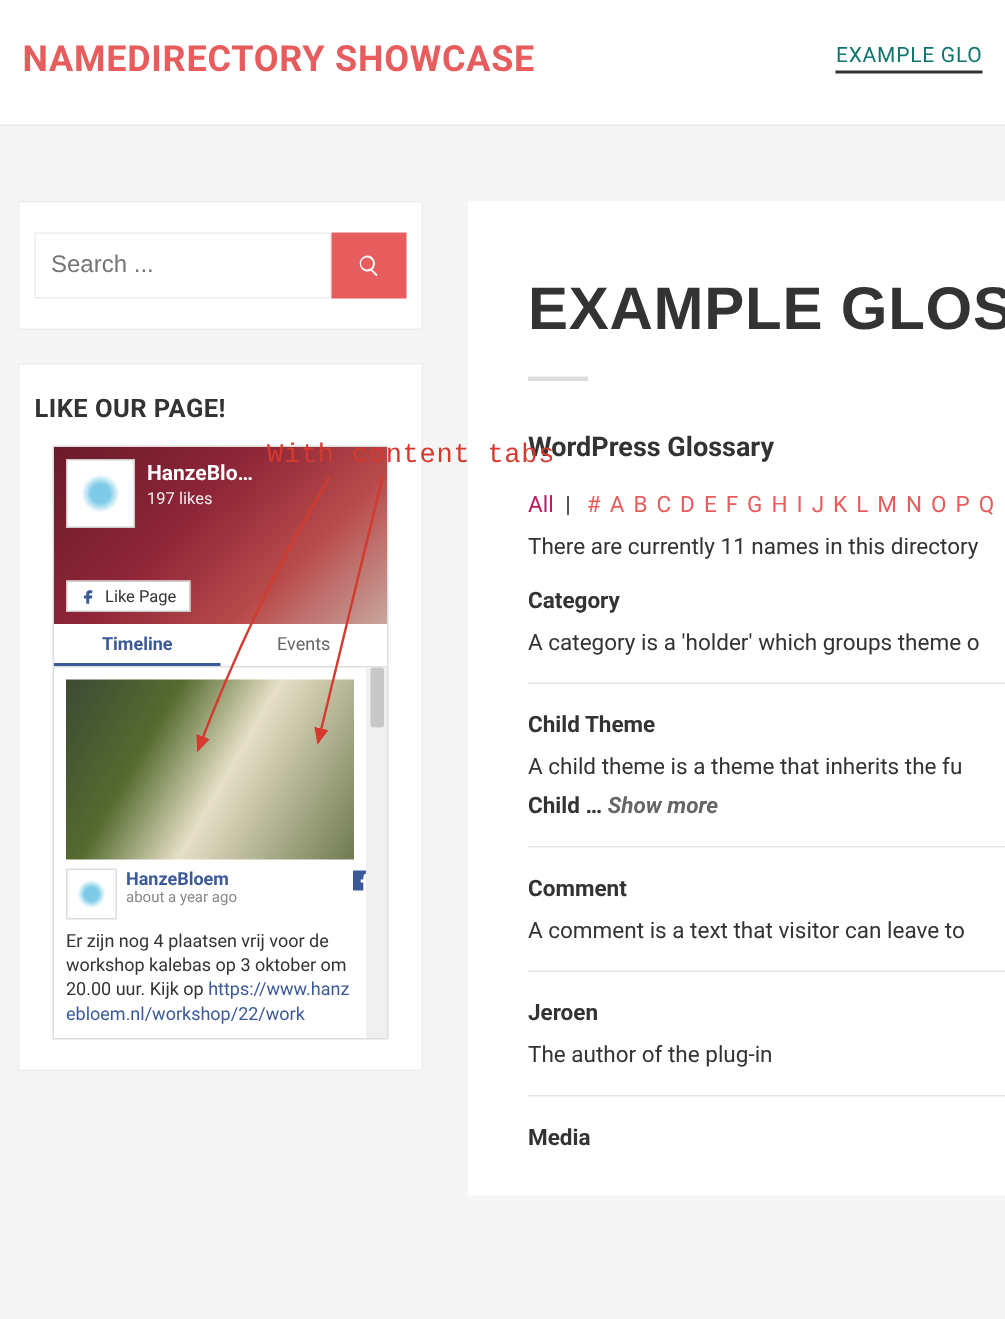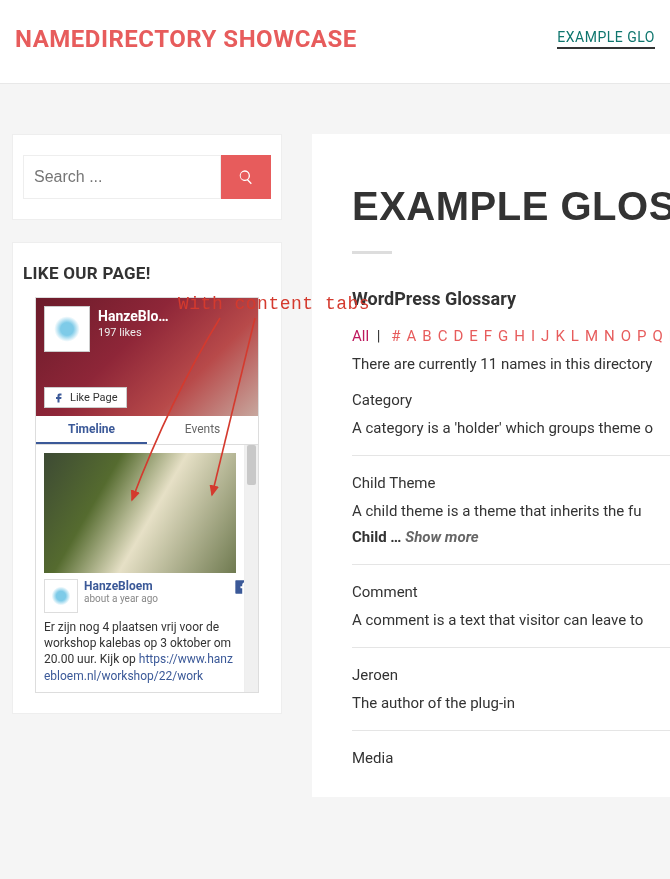--- a/index.html
+++ b/index.html
@@ -141,21 +141,21 @@
     white-space:nowrap;
   }
   .title-rule{border:none;border-top:3px solid #ddd;width:40px;margin:22px 0 34px 0;}
   .gloss-head{font-weight:700;font-size:18px;margin-bottom:18px;}
   .alpha-row{margin-bottom:10px;white-space:nowrap;font-size:15px;}
   .alpha-row a{color:#be185d;text-decoration:none;cursor:pointer;}
   .alpha-row .sep{color:#333;margin:0 4px;}
   .alpha-row span.letter{color:#e75c5c;margin:0 3px;cursor:pointer;}
   .count-line{font-size:15px;color:#333;margin-bottom:18px;white-space:nowrap;}
   .entry{border-bottom:1px solid #e5e5e5;padding:0 0 18px 0;margin-bottom:18px;}
-  .entry h4{font-size:15px;font-weight:400;margin-bottom:10px;}
+  .entry h4{font-size:15px;font-weight:700;margin-bottom:10px;}
   .entry p{font-size:15px;color:#333;white-space:nowrap;}
   .showmore{font-style:italic;color:#666;cursor:pointer;}
   
   .anno-label{
     position:absolute; color:#d43a2e; font-family: "Courier New", monospace;
     font-size:18px; letter-spacing:0.5px;
   }
 </style>
 </head>
 <body>

